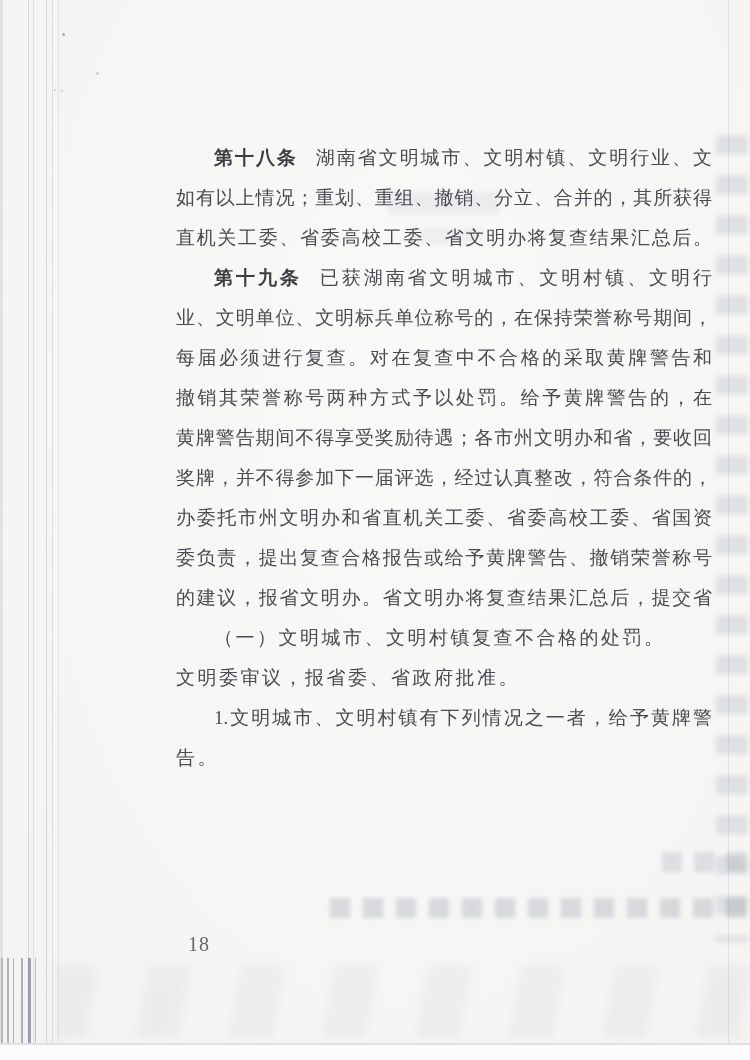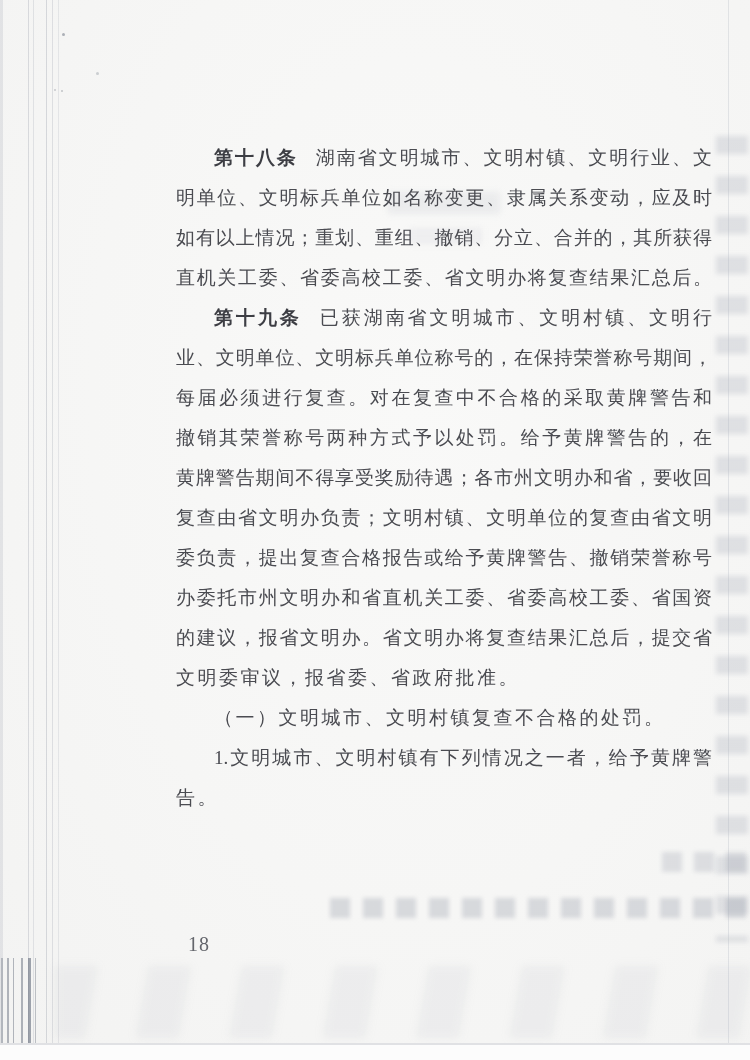--- a/index.html
+++ b/index.html
@@ -134,23 +134,20 @@
   <div class="speck s1"></div>
   <div class="speck s2"></div>
   <div class="speck s3"></div>
   <div class="speck s4"></div>
 
   <main class="text-block">
       <div class="line indent">
     <b class="term">第十八条</b><span class="txt">湖南省文明城市、文明村镇、文明行业、文</span>
   </div>
       <div class="line">
-    <span class="txt">明单位、文明标兵单位如名称变更、隶属关系变动，应及时</span>
-  </div>
-      <div class="line">
     <span class="txt">如有以上情况；重划、重组、撤销、分立、合并的，其所获得</span>
   </div>
       <div class="line">
     <span class="txt">直机关工委、省委高校工委、省文明办将复查结果汇总后。</span>
   </div>
       <div class="line indent">
     <b class="term">第十九条</b><span class="txt">已获湖南省文明城市、文明村镇、文明行</span>
   </div>
       <div class="line">
     <span class="txt">业、文明单位、文明标兵单位称号的，在保持荣誉称号期间，</span>
@@ -158,36 +155,36 @@
       <div class="line">
     <span class="txt">每届必须进行复查。对在复查中不合格的采取黄牌警告和</span>
   </div>
       <div class="line">
     <span class="txt">撤销其荣誉称号两种方式予以处罚。给予黄牌警告的，在</span>
   </div>
       <div class="line">
     <span class="txt">黄牌警告期间不得享受奖励待遇；各市州文明办和省，要收回</span>
   </div>
       <div class="line">
-    <span class="txt">复查由省文明办负责；文明村镇、文明单位的复查由省文明</span>
+    <span class="txt">奖牌，并不得参加下一届评选，经过认真整改，符合条件的，</span>
+  </div>
+      <div class="line">
+    <span class="txt">办委托市州文明办和省直机关工委、省委高校工委、省国资</span>
   </div>
       <div class="line">
     <span class="txt">委负责，提出复查合格报告或给予黄牌警告、撤销荣誉称号</span>
   </div>
       <div class="line">
-    <span class="txt">办委托市州文明办和省直机关工委、省委高校工委、省国资</span>
+    <span class="txt">的建议，报省文明办。省文明办将复查结果汇总后，提交省</span>
   </div>
-      <div class="line">
-    <span class="txt">的建议，报省文明办。省文明办将复查结果汇总后，提交省</span>
+      <div class="line indent no-justify">
+    <span class="txt">（一）文明城市、文明村镇复查不合格的处罚。</span>
   </div>
       <div class="line no-justify">
     <span class="txt">文明委审议，报省委、省政府批准。</span>
-  </div>
-      <div class="line indent no-justify">
-    <span class="txt">（一）文明城市、文明村镇复查不合格的处罚。</span>
   </div>
       <div class="line indent">
     <span class="txt">1.文明城市、文明村镇有下列情况之一者，给予黄牌警</span>
   </div>
       <div class="line no-justify">
     <span class="txt">告。</span>
   </div>
     </main>
 
   <div class="page-number">18</div>

